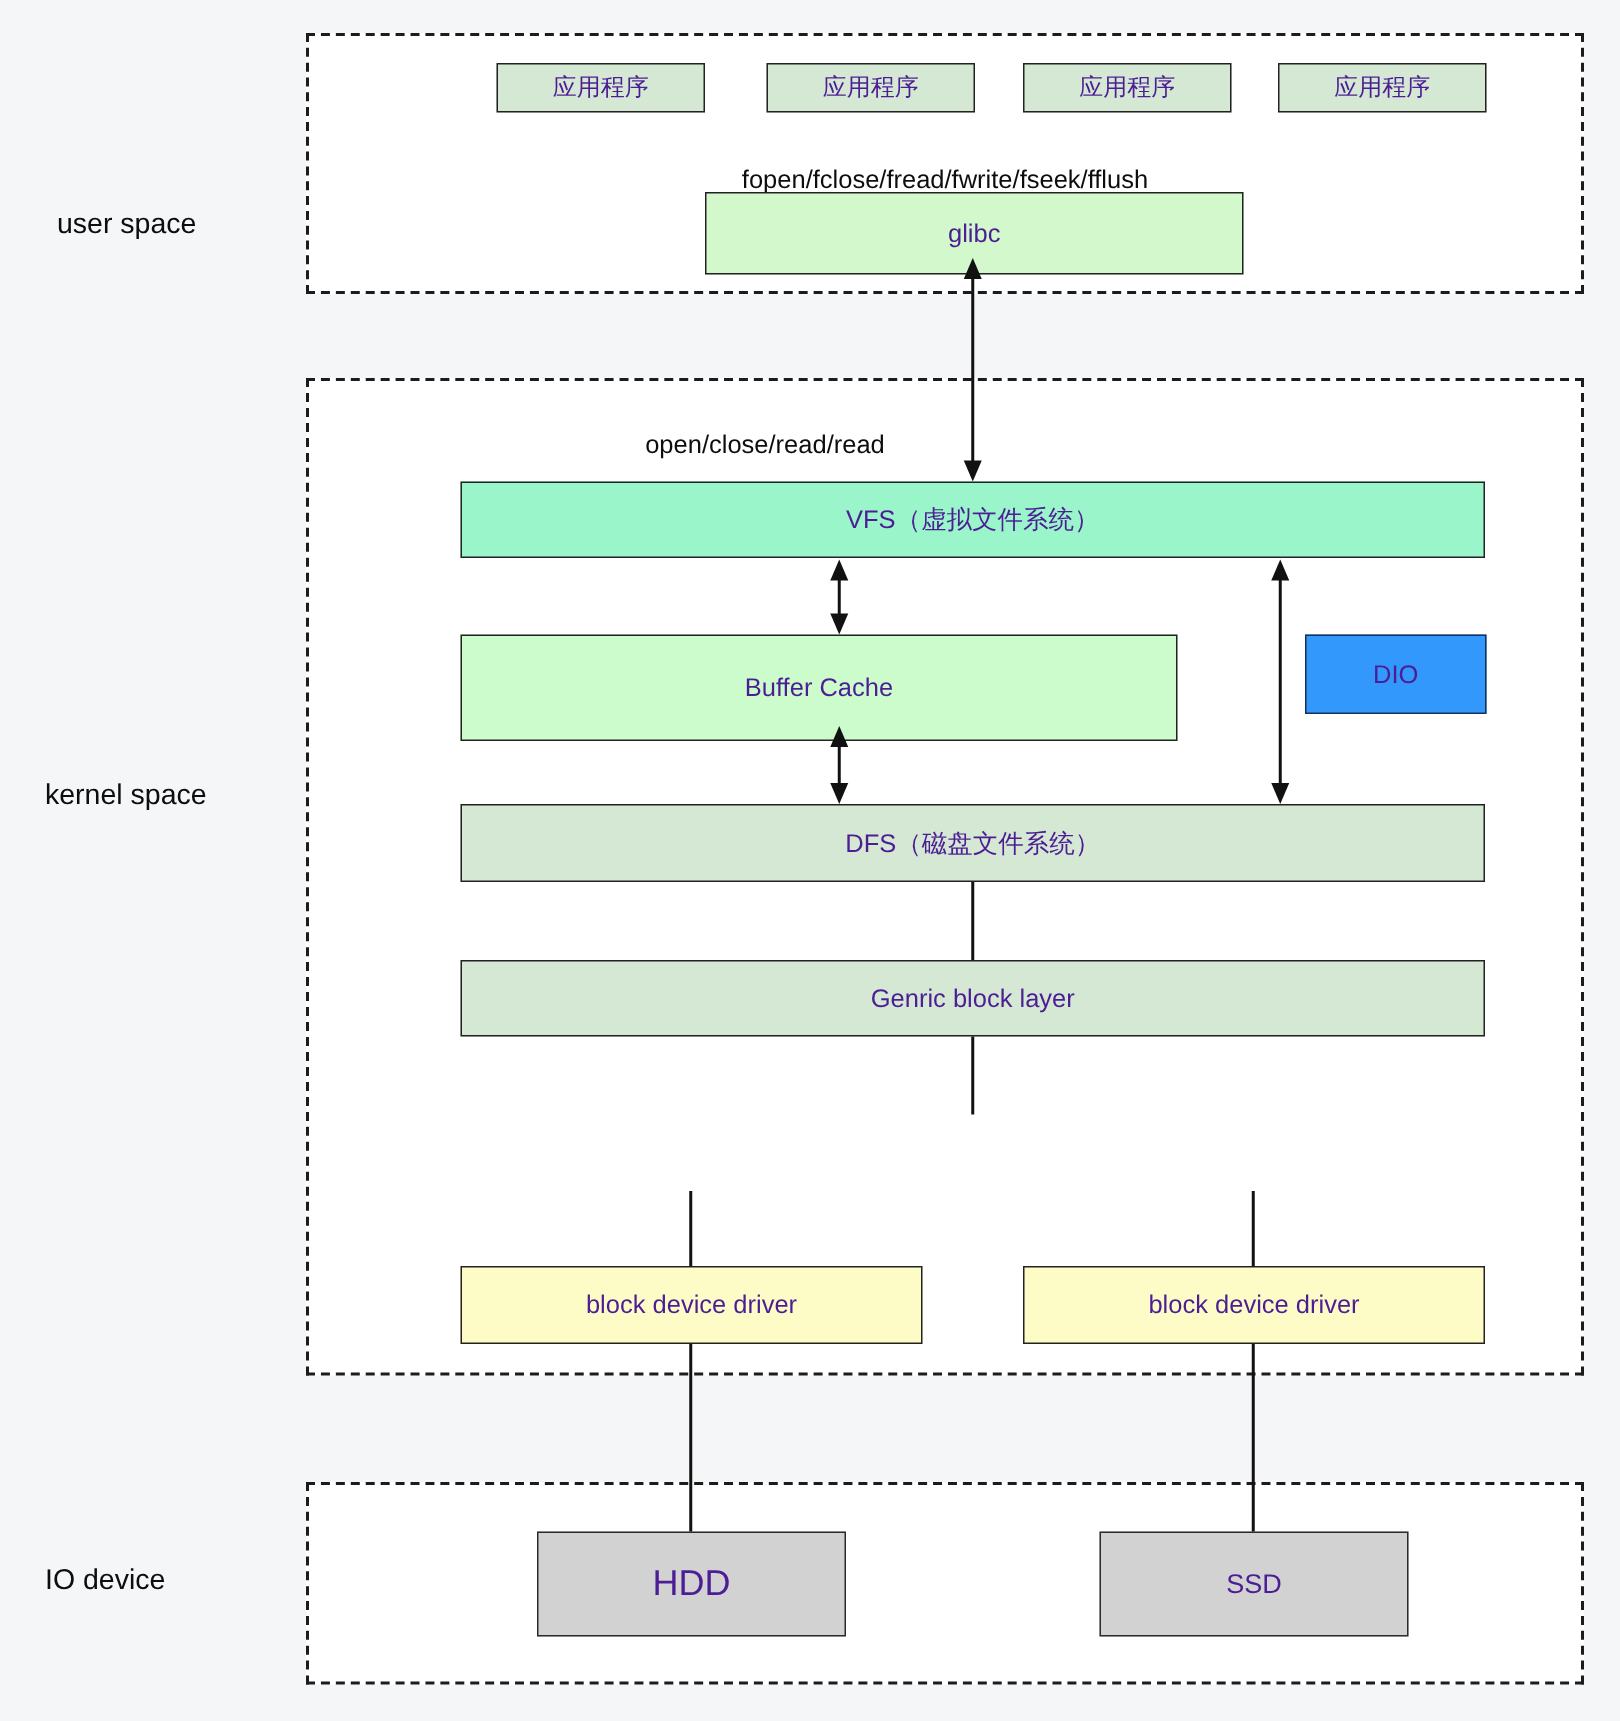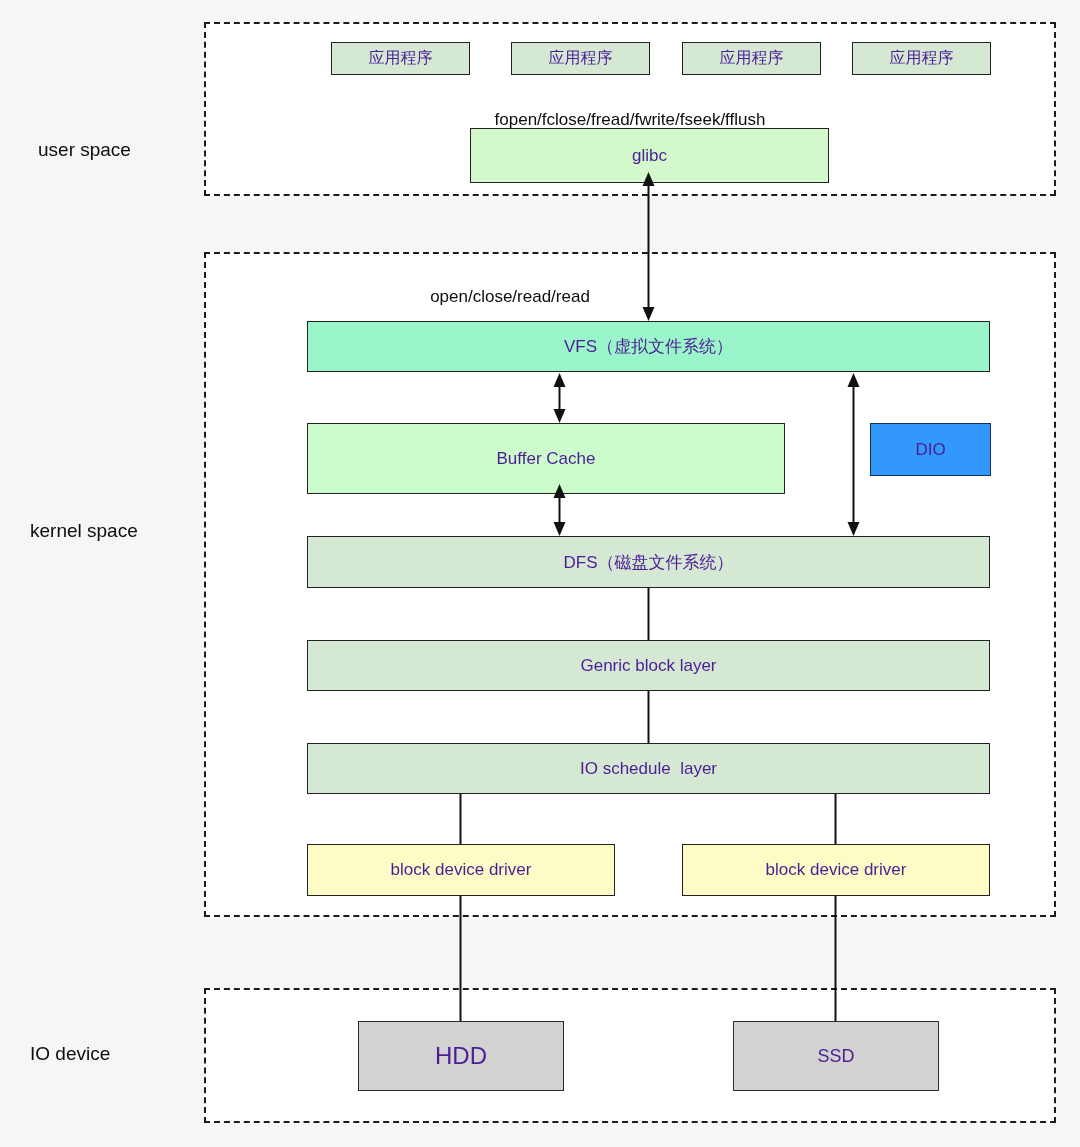--- a/index.html
+++ b/index.html
@@ -74,21 +74,20 @@
 
   <div class="box glibcgreen" style="left:470px;top:128px;width:359px;height:55px;">glibc</div>
 
   <div class="api-label" style="left:360px;top:287px;width:300px;">open/close/read/read</div>
 
   <div class="box mint" style="left:307px;top:321px;width:683px;height:51px;">VFS（虚拟文件系统）</div>
   <div class="box lightgreen" style="left:307px;top:423px;width:478px;height:71px;">Buffer Cache</div>
   <div class="box blue" style="left:870px;top:423px;width:121px;height:53px;">DIO</div>
   <div class="box sage" style="left:307px;top:536px;width:683px;height:52px;">DFS（磁盘文件系统）</div>
   <div class="box sage" style="left:307px;top:640px;width:683px;height:51px;">Genric block layer</div>
-  <div class="box sage" style="left:307px;top:743px;width:683px;height:51px;">IO schedule  layer</div>
   <div class="box yellow" style="left:307px;top:844px;width:308px;height:52px;">block device driver</div>
   <div class="box yellow" style="left:682px;top:844px;width:308px;height:52px;">block device driver</div>
 
   <div class="box gray" style="left:358px;top:1021px;width:206px;height:70px;font-size:24px;">HDD</div>
   <div class="box gray" style="left:733px;top:1021px;width:206px;height:70px;font-size:18px;">SSD</div>
 
   <svg id="arrows" viewBox="0 0 1080 1147">
     <g>
       <line x1="648.5" y1="181" x2="648.5" y2="312"></line>
       <polygon points="648.5,172 642.5,186 654.5,186"></polygon>

